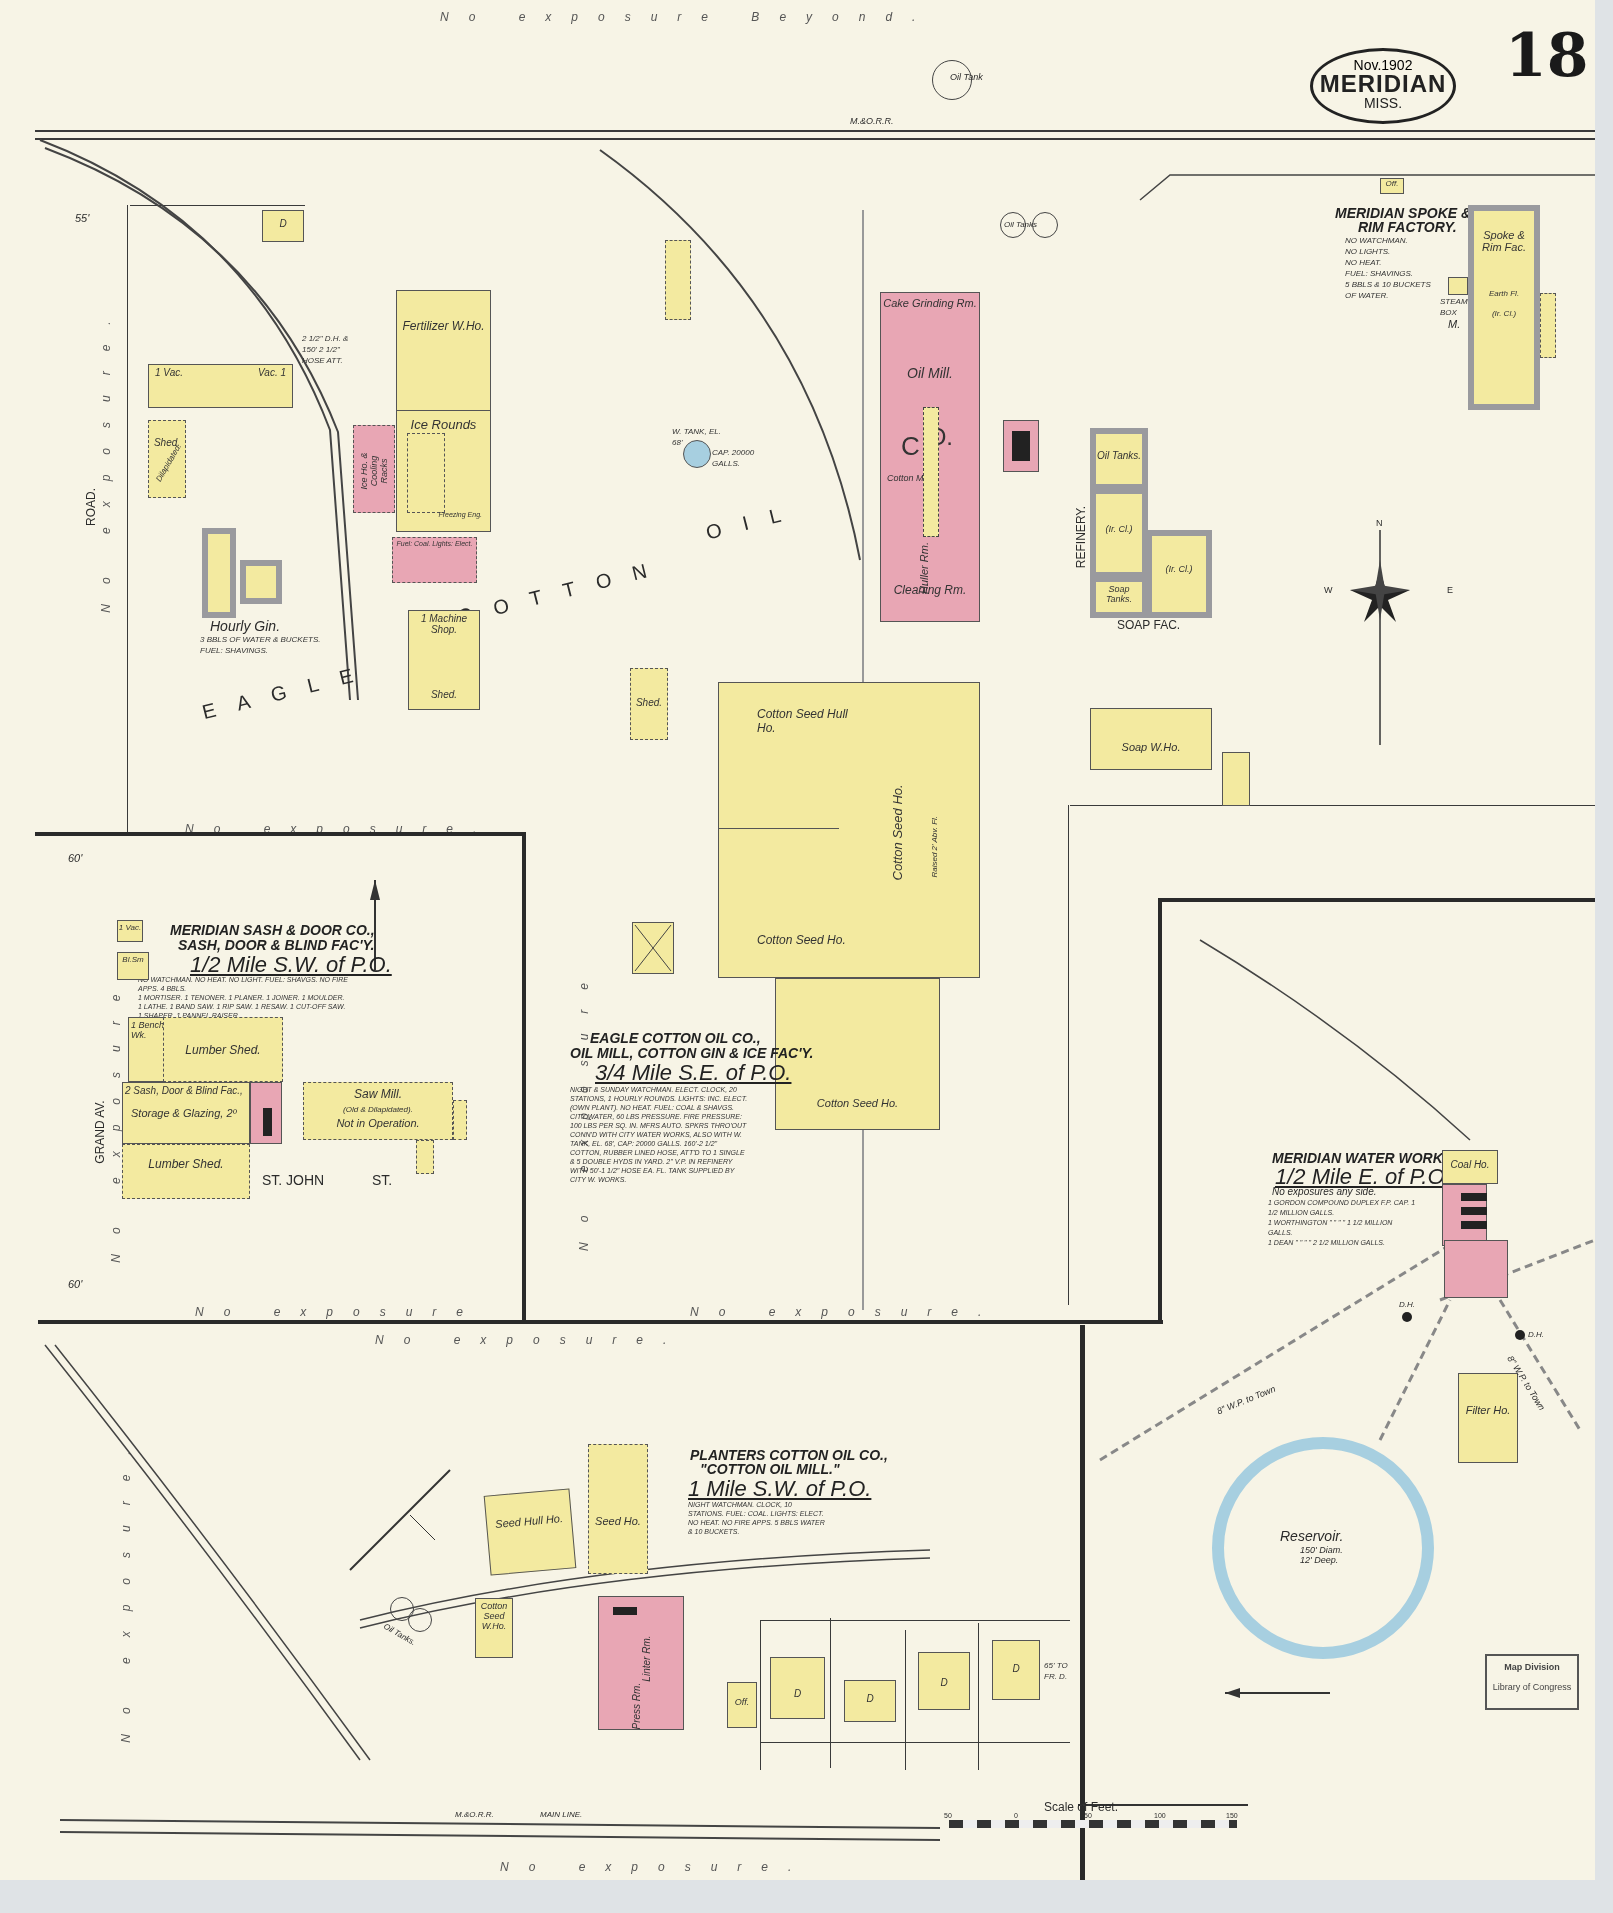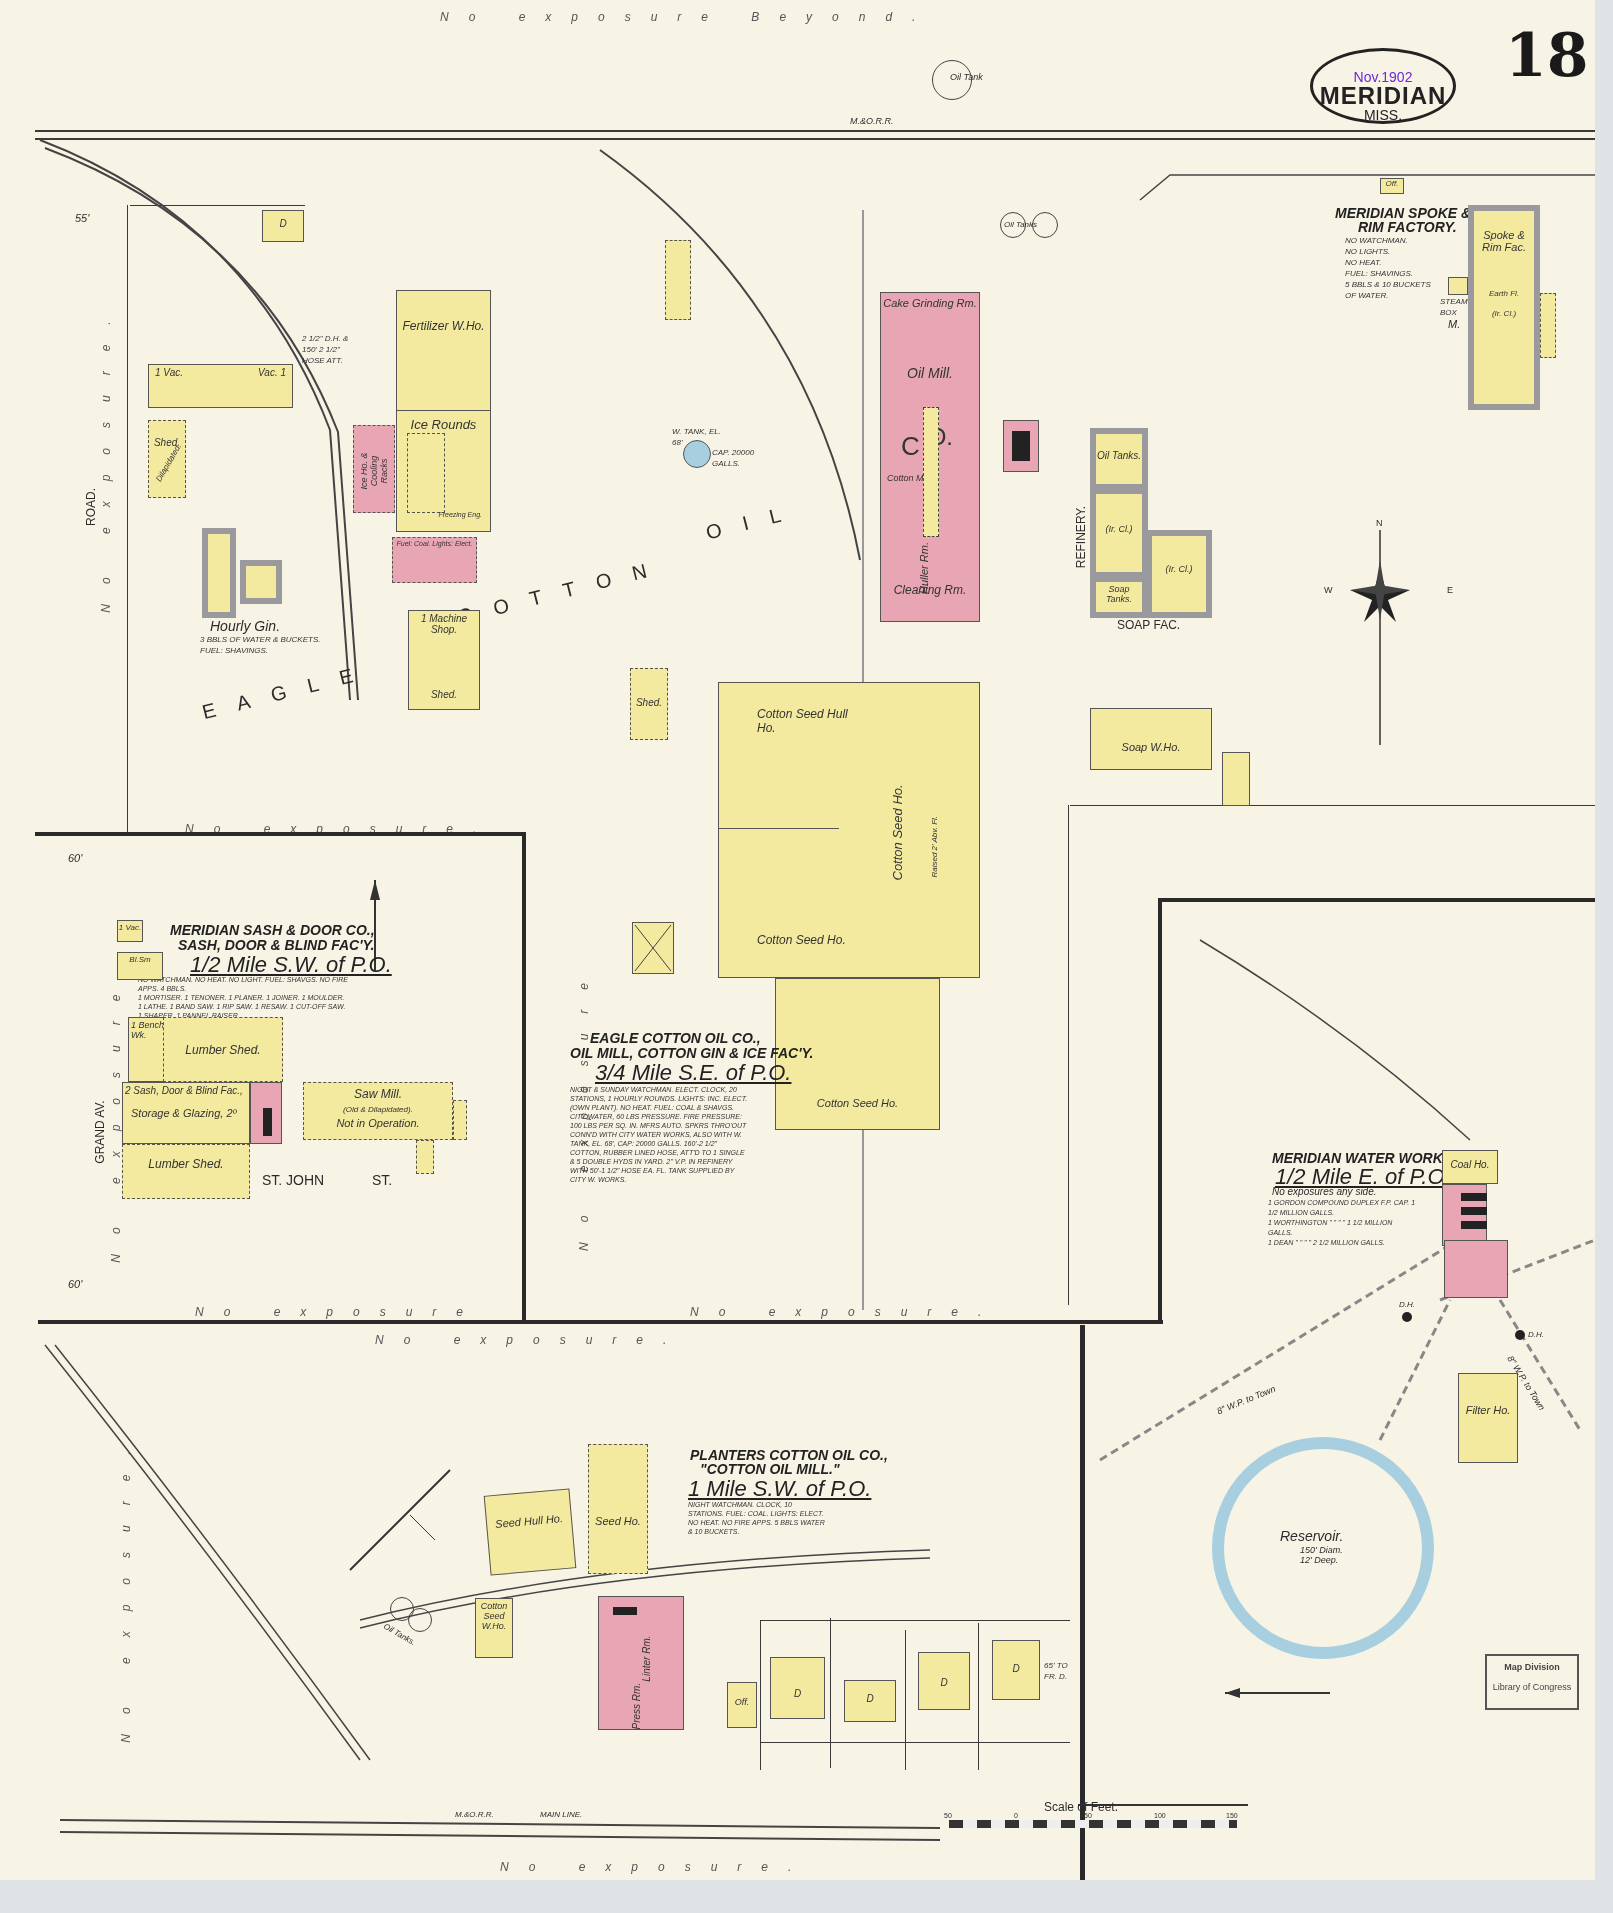--- a/index.html
+++ b/index.html
@@ -8,21 +8,21 @@
   .abs{position:absolute;}
   .txt{position:absolute;color:#2b2b2b;font-style:italic;white-space:nowrap;}
   .bld{position:absolute;background:#f3eaa0;border:1.5px solid #555;box-sizing:border-box;}
   .bld.dash{border-style:dashed;}
   .bld.brick{background:#e8a6b4;}
   .bld.stone{background:#f3eaa0;border:6px solid #9a9a9e;}
   .bld .lbl{position:absolute;left:0;right:0;text-align:center;font-style:italic;font-size:12px;color:#333;}
   .line{position:absolute;background:#3a3a3a;}
   .heavy{position:absolute;background:#2a2a2a;}
   #title-oval{position:absolute;left:1310px;top:48px;width:146px;height:76px;border:3px solid #222;border-radius:50%;text-align:center;box-sizing:border-box;}
-  #title-oval .date{font-size:14px;margin-top:18px;color:#6d28d9;}
+  #title-oval .date{font-size:14px;margin-top:6px;color:#000000;}
   #title-oval .city{font-size:24px;font-weight:bold;letter-spacing:1px;color:#222;line-height:22px;}
   #title-oval .state{font-size:14px;color:#222;}
   #sheet-no{position:absolute;left:1505px;top:20px;font-family:"DejaVu Serif",serif;font-weight:bold;font-size:60px;color:#1a1a1a;}
   .block-title{font-size:14px;font-weight:bold;font-style:italic;color:#222;text-transform:uppercase;}
   .block-dist{font-size:22px;font-style:italic;color:#222;text-decoration:underline;}
   .note{font-size:8px;font-style:italic;color:#333;text-transform:uppercase;line-height:11px;white-space:normal;}
   .exposure{font-size:12px;letter-spacing:20px;font-style:italic;color:#555;}
   #reservoir{position:absolute;left:1212px;top:1437px;width:222px;height:222px;border:12px solid #a7cfe0;border-radius:50%;box-sizing:border-box;outline:1px solid transparent;}
   #compass{position:absolute;left:1330px;top:530px;}
   #stamp{position:absolute;left:1485px;top:1654px;width:90px;height:52px;border:2px solid #555;font-size:9px;text-align:center;color:#444;}
@@ -251,21 +251,21 @@
   <div class="txt block-dist" style="left:190px;top:952px;">1/2 Mile S.W. of P.O.</div>
   <div class="txt note" style="left:138px;top:975px;width:230px;font-size:7px;line-height:9px;">
     <div>No Watchman. No Heat. No Light. Fuel: Shavgs. No Fire Apps. 4 Bbls.</div>
       <div>1 Mortiser. 1 Tenoner. 1 Planer. 1 Joiner. 1 Moulder.</div>
       <div>1 Lathe. 1 Band Saw. 1 Rip Saw. 1 Resaw. 1 Cut-off Saw.</div>
       <div>1 Shaper. 1 Pannel Raiser.</div>
   </div>
   <div class="bld" style="left:117px;top:920px;width:26px;height:22px;">
       <div class="lbl" style="top:2px;font-size:8px;">1 Vac.</div>
     </div>
-  <div class="bld" style="left:117px;top:952px;width:46px;height:28px;">
+  <div class="bld" style="left:117px;top:952px;width:32px;height:28px;">
       <div class="lbl" style="top:2px;font-size:8px;">Bl.Sm</div>
     </div>
   <div class="bld" style="left:122px;top:1017px;width:42px;height:65px;margin-left:6px;">
       <div class="lbl" style="top:2px;font-size:9px;text-align:left;left:2px;">1 Bench Wk.</div>
     </div>
   <div class="bld dash" style="left:163px;top:1017px;width:120px;height:65px;">
       <div class="lbl" style="top:25px;">Lumber Shed.</div>
     </div>
   <div class="bld" style="left:122px;top:1082px;width:128px;height:62px;">
     <div class="lbl" style="top:2px;font-size:10px;text-align:left;left:2px;">2 Sash, Door &amp; Blind Fac.,</div>

